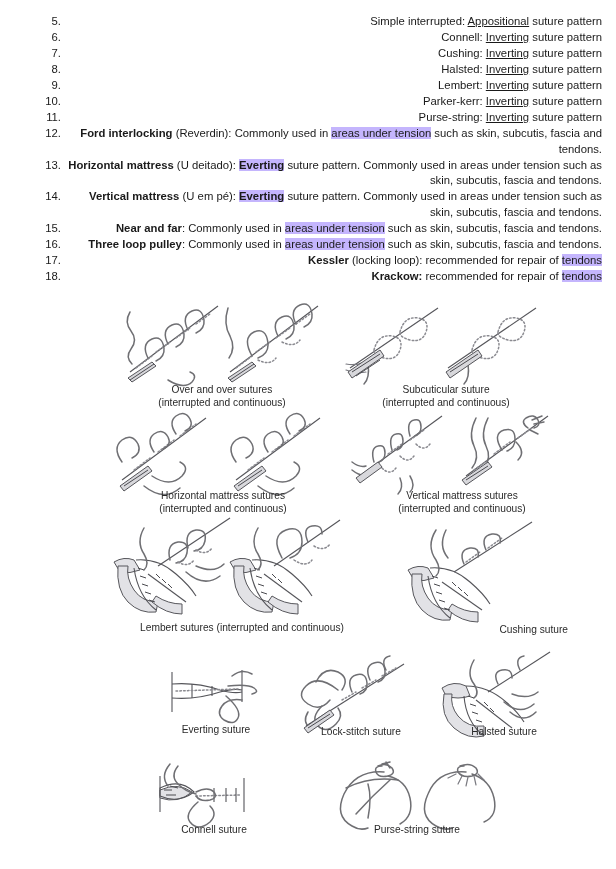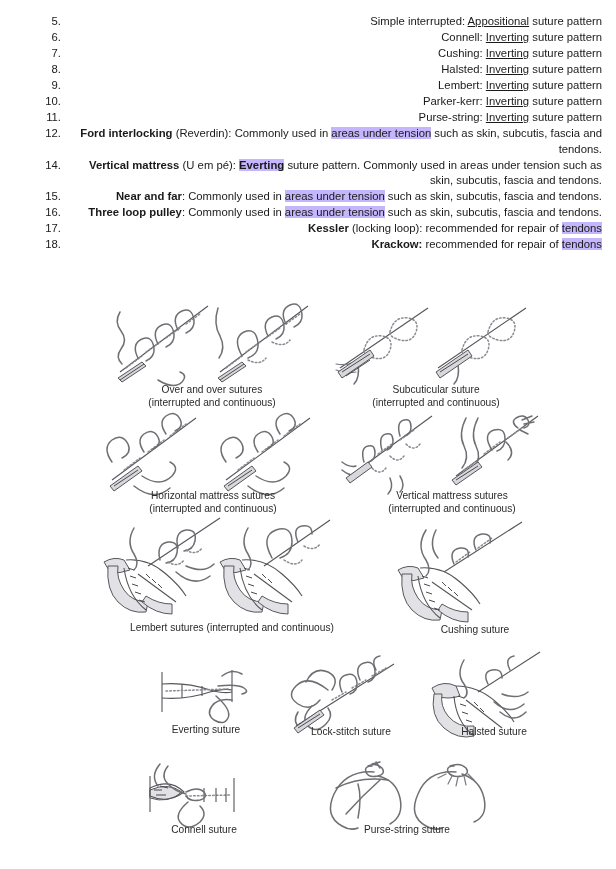--- a/index.html
+++ b/index.html
@@ -27,21 +27,21 @@
     padding-right:5px;
     box-sizing:border-box;
     white-space:nowrap;
   }
   .li-txt{flex:1;text-align:right;}
   .b{font-weight:bold;}
   .u{text-decoration:underline;}
   .hl{background:#c4b5fd;}
 
   
-  .figures{position:absolute;left:4px;top:296px;width:550px;height:573px;}
+  .figures{position:absolute;left:14px;top:296px;width:550px;height:573px;}
   .fig{position:absolute;}
   .cap{
     position:absolute;
     text-align:center;
     font-size:10.2px;
     line-height:12.5px;
     color:#2a2a2a;
     white-space:pre-line;
   }
   svg{display:block;overflow:visible;}
@@ -83,20 +83,24 @@
         <span class="li-num">10.</span>
         <span class="li-txt"><span>Parker-kerr: </span><span class="u">Inverting</span><span> suture pattern</span></span>
       </div>
       <div class="li">
         <span class="li-num">11.</span>
         <span class="li-txt"><span>Purse-string: </span><span class="u">Inverting</span><span> suture pattern</span></span>
       </div>
       <div class="li">
         <span class="li-num">12.</span>
         <span class="li-txt"><span class="b">Ford interlocking</span><span> (Reverdin): Commonly used in </span><span class="hl">areas under tension</span><span> such as skin, subcutis, fascia and tendons.</span></span>
+      </div>
+      <div class="li">
+        <span class="li-num">13.</span>
+        <span class="li-txt"><span class="b">Horizontal mattress</span><span> (U deitado): </span><span class="b hl">Everting</span><span> suture pattern. Commonly used in areas under tension such as skin, subcutis, fascia and tendons.</span></span>
       </div>
       <div class="li">
         <span class="li-num">14.</span>
         <span class="li-txt"><span class="b">Vertical mattress</span><span> (U em pé): </span><span class="b hl">Everting</span><span> suture pattern. Commonly used in areas under tension such as skin, subcutis, fascia and tendons.</span></span>
       </div>
       <div class="li">
         <span class="li-num">15.</span>
         <span class="li-txt"><span class="b">Near and far</span><span>: Commonly used in </span><span class="hl">areas under tension</span><span> such as skin, subcutis, fascia and tendons.</span></span>
       </div>
       <div class="li">
@@ -299,21 +303,21 @@
             <line x1="58" y1="64" x2="62" y2="68"></line>
           </g>
           <line class="skin" x1="48" y1="44" x2="126" y2="-6"></line>
           <path class="dot" d="M60 34 l14 -10 M82 20 l14 -10"></path>
           <path class="ln" d="M58 36 q-6 -14 6 -16 q10 -1 8 9"></path>
           <path class="ln" d="M80 22 q-6 -14 6 -16 q10 -1 8 9"></path>
           <path class="ln" d="M30 2 q-10 16 0 30 q6 10 0 16"></path>
           <path class="ln" d="M40 2 q-8 16 2 28"></path>
         </g>
       </svg>
-      <div class="cap" style="left:-4px;top:96px;width:166px;">Cushing suture</div>
+      <div class="cap" style="left:-4px;top:96px;width:166px;text-align:right;">Cushing suture</div>
     </div>
 
     <div class="fig" style="left:132px;top:368px;">
       <svg width="140" height="66" viewBox="0 0 140 66" aria-hidden="true">
         <g>
           <line class="skin" x1="26" y1="8" x2="26" y2="48"></line>
           <line class="skin" x1="96" y1="6" x2="96" y2="38"></line>
           <path class="skin" d="M26 20 q24 -2 48 6 q14 4 22 2"></path>
           <path class="skin" d="M26 34 q24 2 48 -6 q14 -4 22 -2"></path>
           <path class="skin" d="M46 20 L46 34 M66 22 L66 32"></path>

